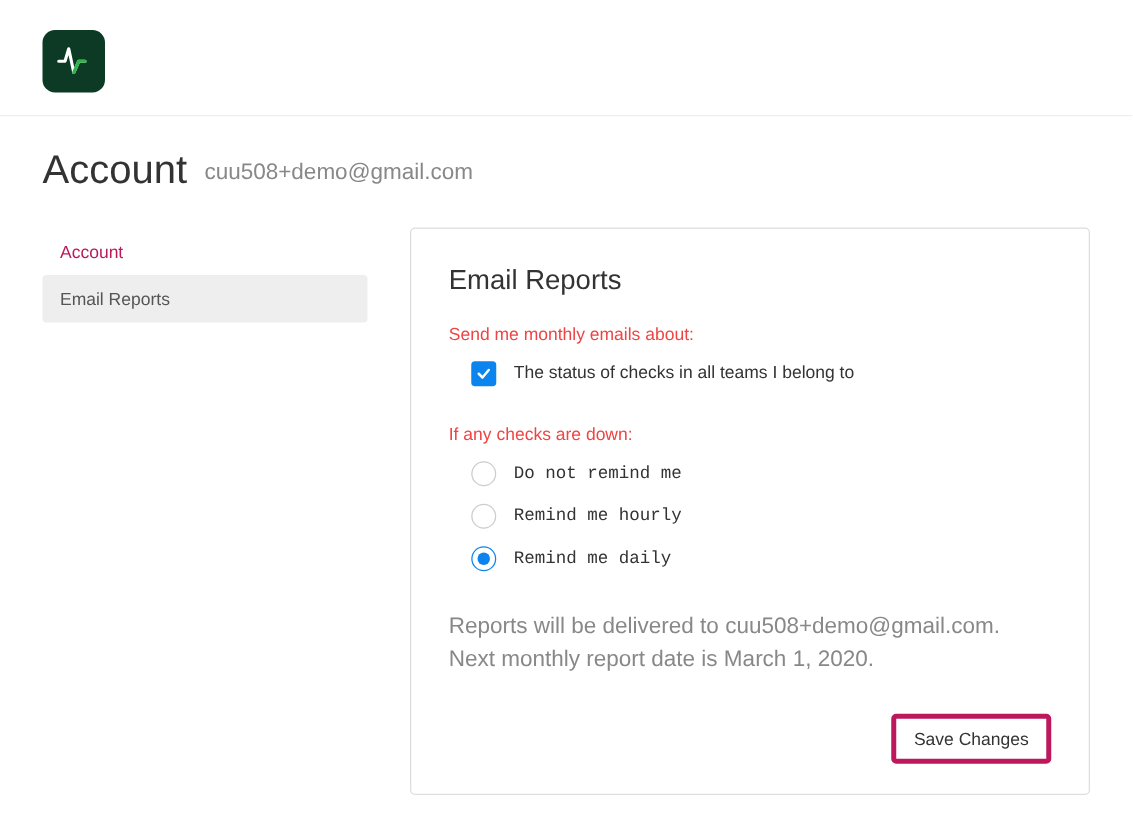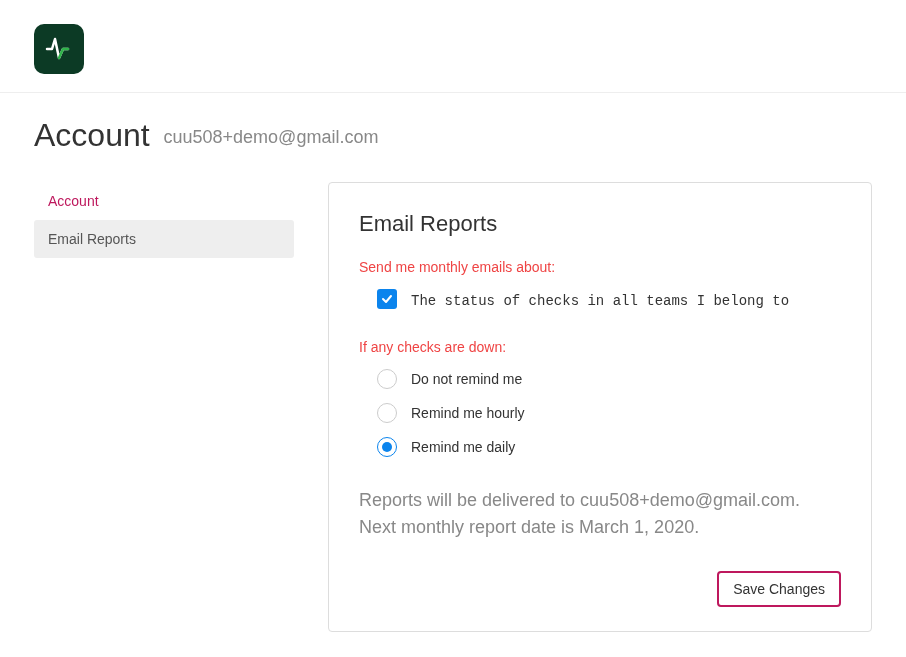--- a/index.html
+++ b/index.html
@@ -73,44 +73,44 @@
       color: #333;
       margin-bottom: 22px;
     }
     .section-label {
       font-size: 14px;
       color: #ef4444;
       margin-bottom: 14px;
     }
     .checkbox-row {
       display: flex;
-      align-items: flex-end;
+      align-items: flex-start;
       gap: 14px;
       padding-left: 18px;
       margin-bottom: 30px;
-      font-family: Liberation Mono, monospace;
     }
     .checkbox-box {
       width: 20px;
       height: 20px;
       border-radius: 3px;
       background: #0b84ed;
       display: flex;
       align-items: center;
       justify-content: center;
       flex-shrink: 0;
     }
     .radio-group {
       padding-left: 18px;
     }
     .radio-row {
       display: flex;
       align-items: center;
       gap: 14px;
       margin-bottom: 14px;
+      font-family: Liberation Mono, monospace;
     }
     .radio-circle {
       width: 20px;
       height: 20px;
       border-radius: 50%;
       border: 1px solid #ccc;
       background: #fff;
       display: flex;
       align-items: center;
       justify-content: center;
@@ -137,21 +137,21 @@
       margin-top: 30px;
     }
     .actions {
       display: flex;
       justify-content: flex-end;
       margin-top: 30px;
     }
     .btn {
       padding: 8px 14px;
       font-size: 14px;
-      border: 2px solid #be185d;
+      border: 4px solid #be185d;
       border-radius: 4px;
       background: #fff;
       color: #333;
       cursor: pointer;
     }
   </style>
 </head>
 <body>
 
 <div class="header">

